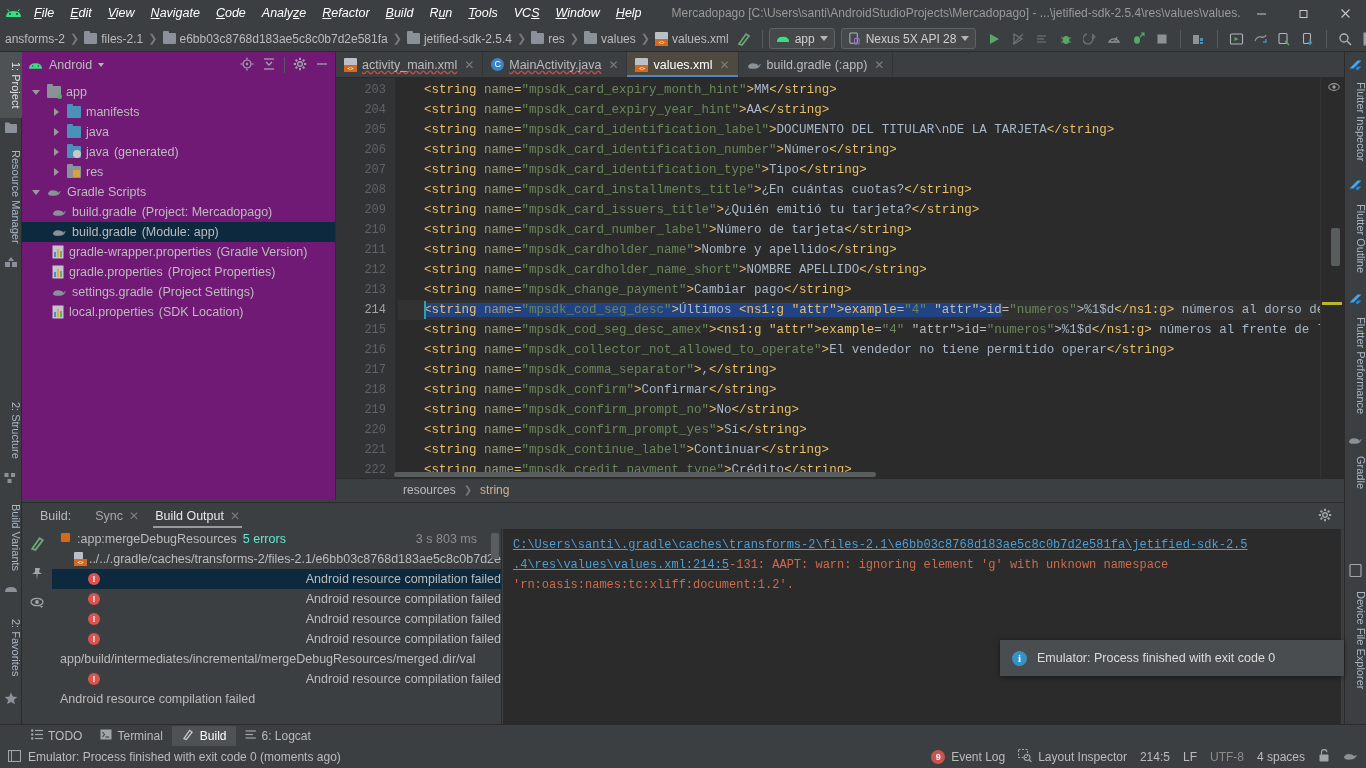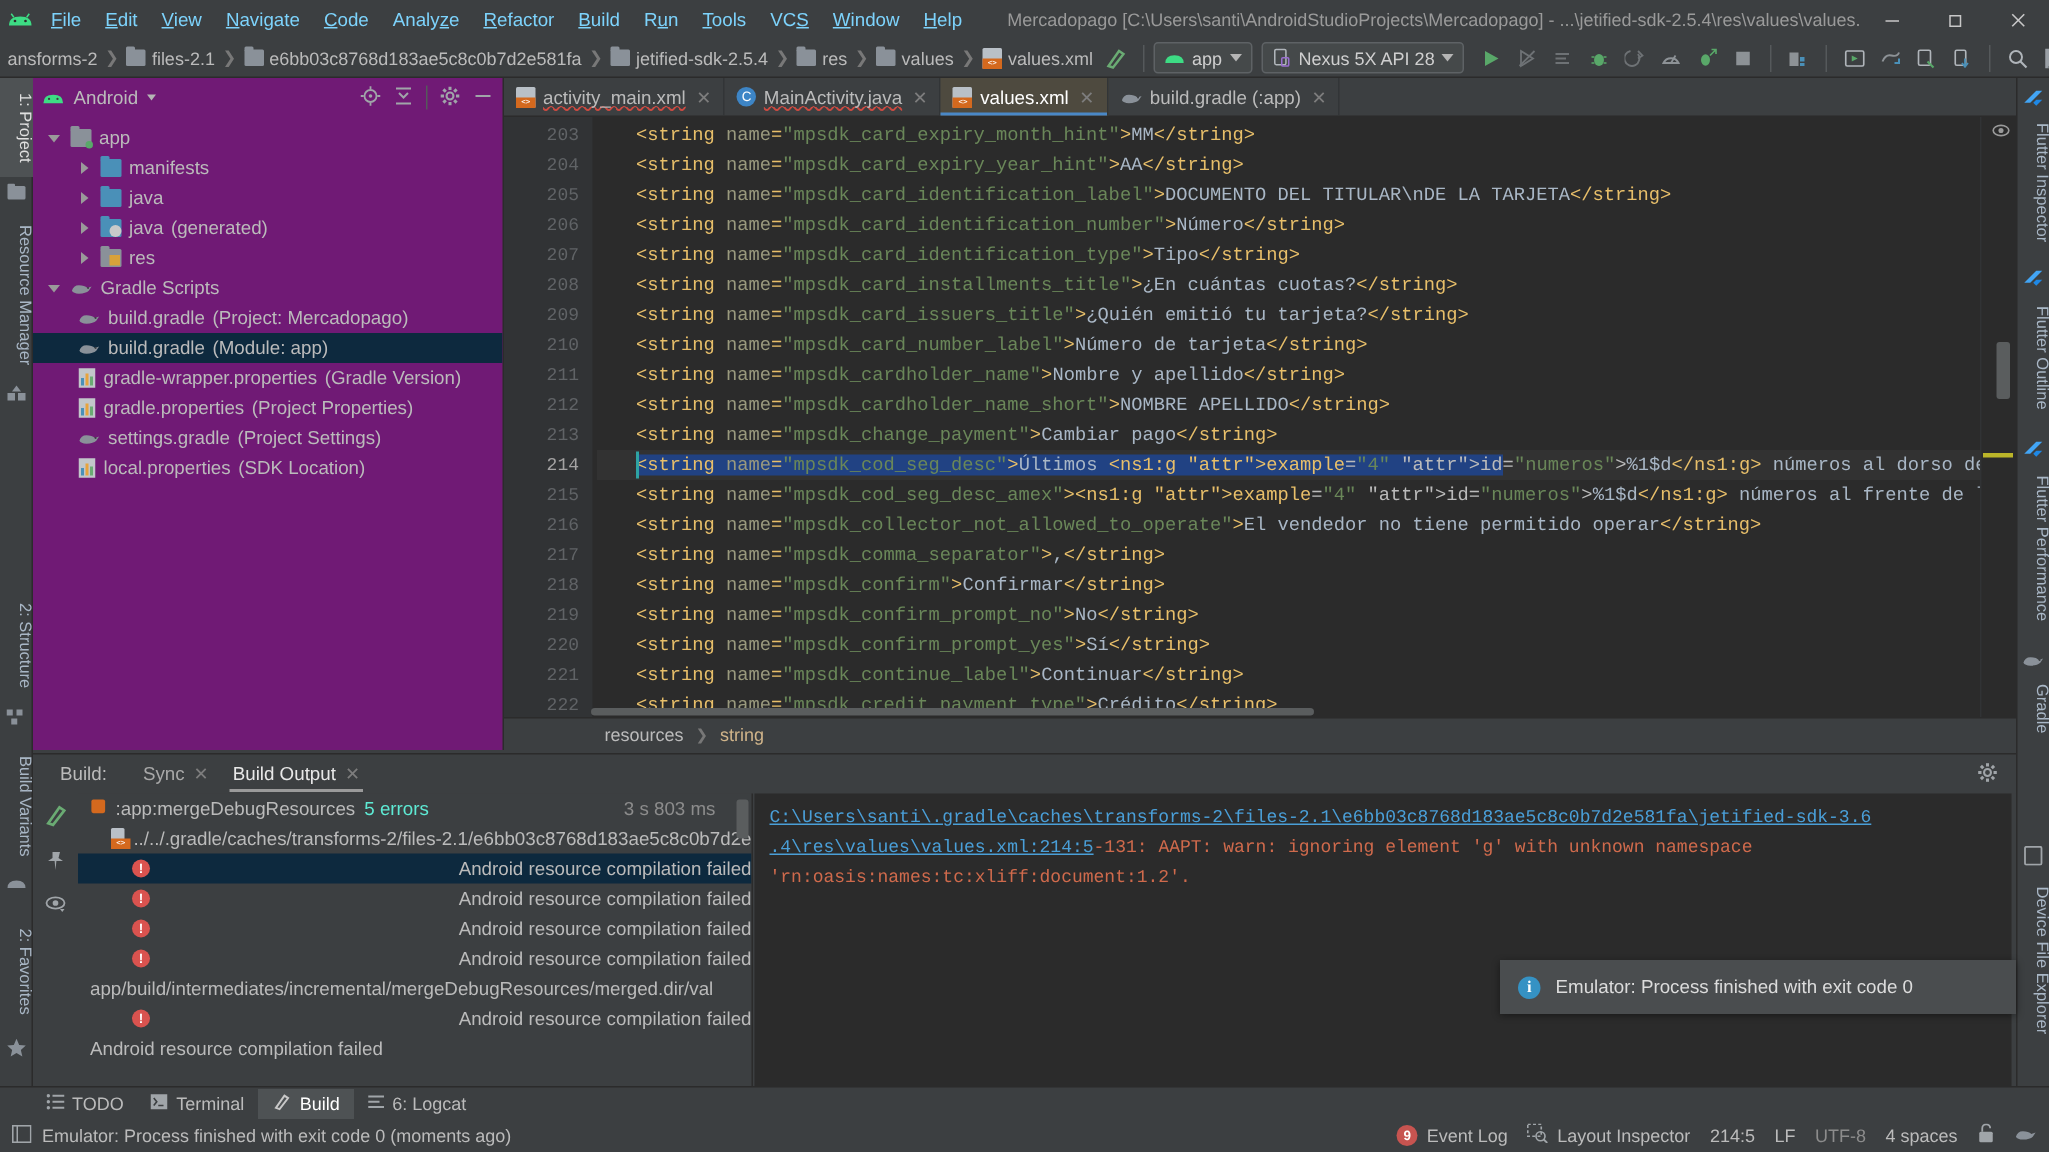--- a/index.html
+++ b/index.html
@@ -14,21 +14,21 @@
   .app { position:relative; width:1366px; height:768px; }
 
   
   .titlebar{
     position:absolute; left:0; top:0; width:1366px; height:26px;
     background:#3c3f41; display:flex; align-items:center;
   }
   .logo{ width:26px; height:26px; display:flex; align-items:center; justify-content:center;}
   .menubar{ display:flex; align-items:center; height:26px; }
   .menu-item{
-    padding:3px 8px; color:#7dd3fc; font-size:12.5px; white-space:nowrap; cursor:default;
+    padding:3px 8px; color:#ffffff; font-size:12.5px; white-space:nowrap; cursor:default;font-style:italic;
   }
   .menu-item u{ text-decoration:underline; }
   .wintitle{
     flex:1; text-align:left; padding-left:22px; color:#9a9a9a;
     font-size:12px; white-space:nowrap; overflow:hidden;
   }
   .wincontrols{ display:flex; align-items:center; height:26px; }
   .wc{ width:42px; height:26px; display:flex; align-items:center; justify-content:center; color:#c8c8c8; font-size:13px;}
 
   
@@ -846,21 +846,21 @@
         <span class="err-ic">!</span>
         <span>Android resource compilation failed</span>
       </div>
       <div class="btrow" style="padding-left:8px">
         <span>Android resource compilation failed</span>
       </div>
       <div class="bt-scroll"></div>
     </div>
 
     <div class="bp-detail">
-      <div><span class="lnk">C:\Users\santi\.gradle\caches\transforms-2\files-2.1\e6bb03c8768d183ae5c8c0b7d2e581fa\jetified-sdk-3.6</span></div>
+      <div><span class="lnk">C:\Users\santi\.gradle\caches\transforms-2\files-2.1\e6bb03c8768d183ae5c8c0b7d2e581fa\jetified-sdk-2.5</span></div>
       <div><span class="lnk">.4\res\values\values.xml:214:5</span><span class="errtxt">-131: AAPT: warn: ignoring element 'g' with unknown namespace</span></div>
       <div class="errtxt">'rn:oasis:names:tc:xliff:document:1.2'.</div>
     </div>
 
     <div class="bp-right">
       <span class="sq-btn">
         <svg width="12" height="12" viewBox="0 0 12 12">
             <line x1="1" y1="2.5" x2="11" y2="2.5" stroke="#b0b5ba" stroke-width="1.1"></line>
             <path d="M1 6 L9 6 Q11 6 11 8 Q11 9.5 9 9.5 L5 9.5" fill="none" stroke="#b0b5ba" stroke-width="1.1"></path>
             <path d="M6.5 8 L5 9.5 L6.5 11" fill="none" stroke="#b0b5ba" stroke-width="1.1"></path>

